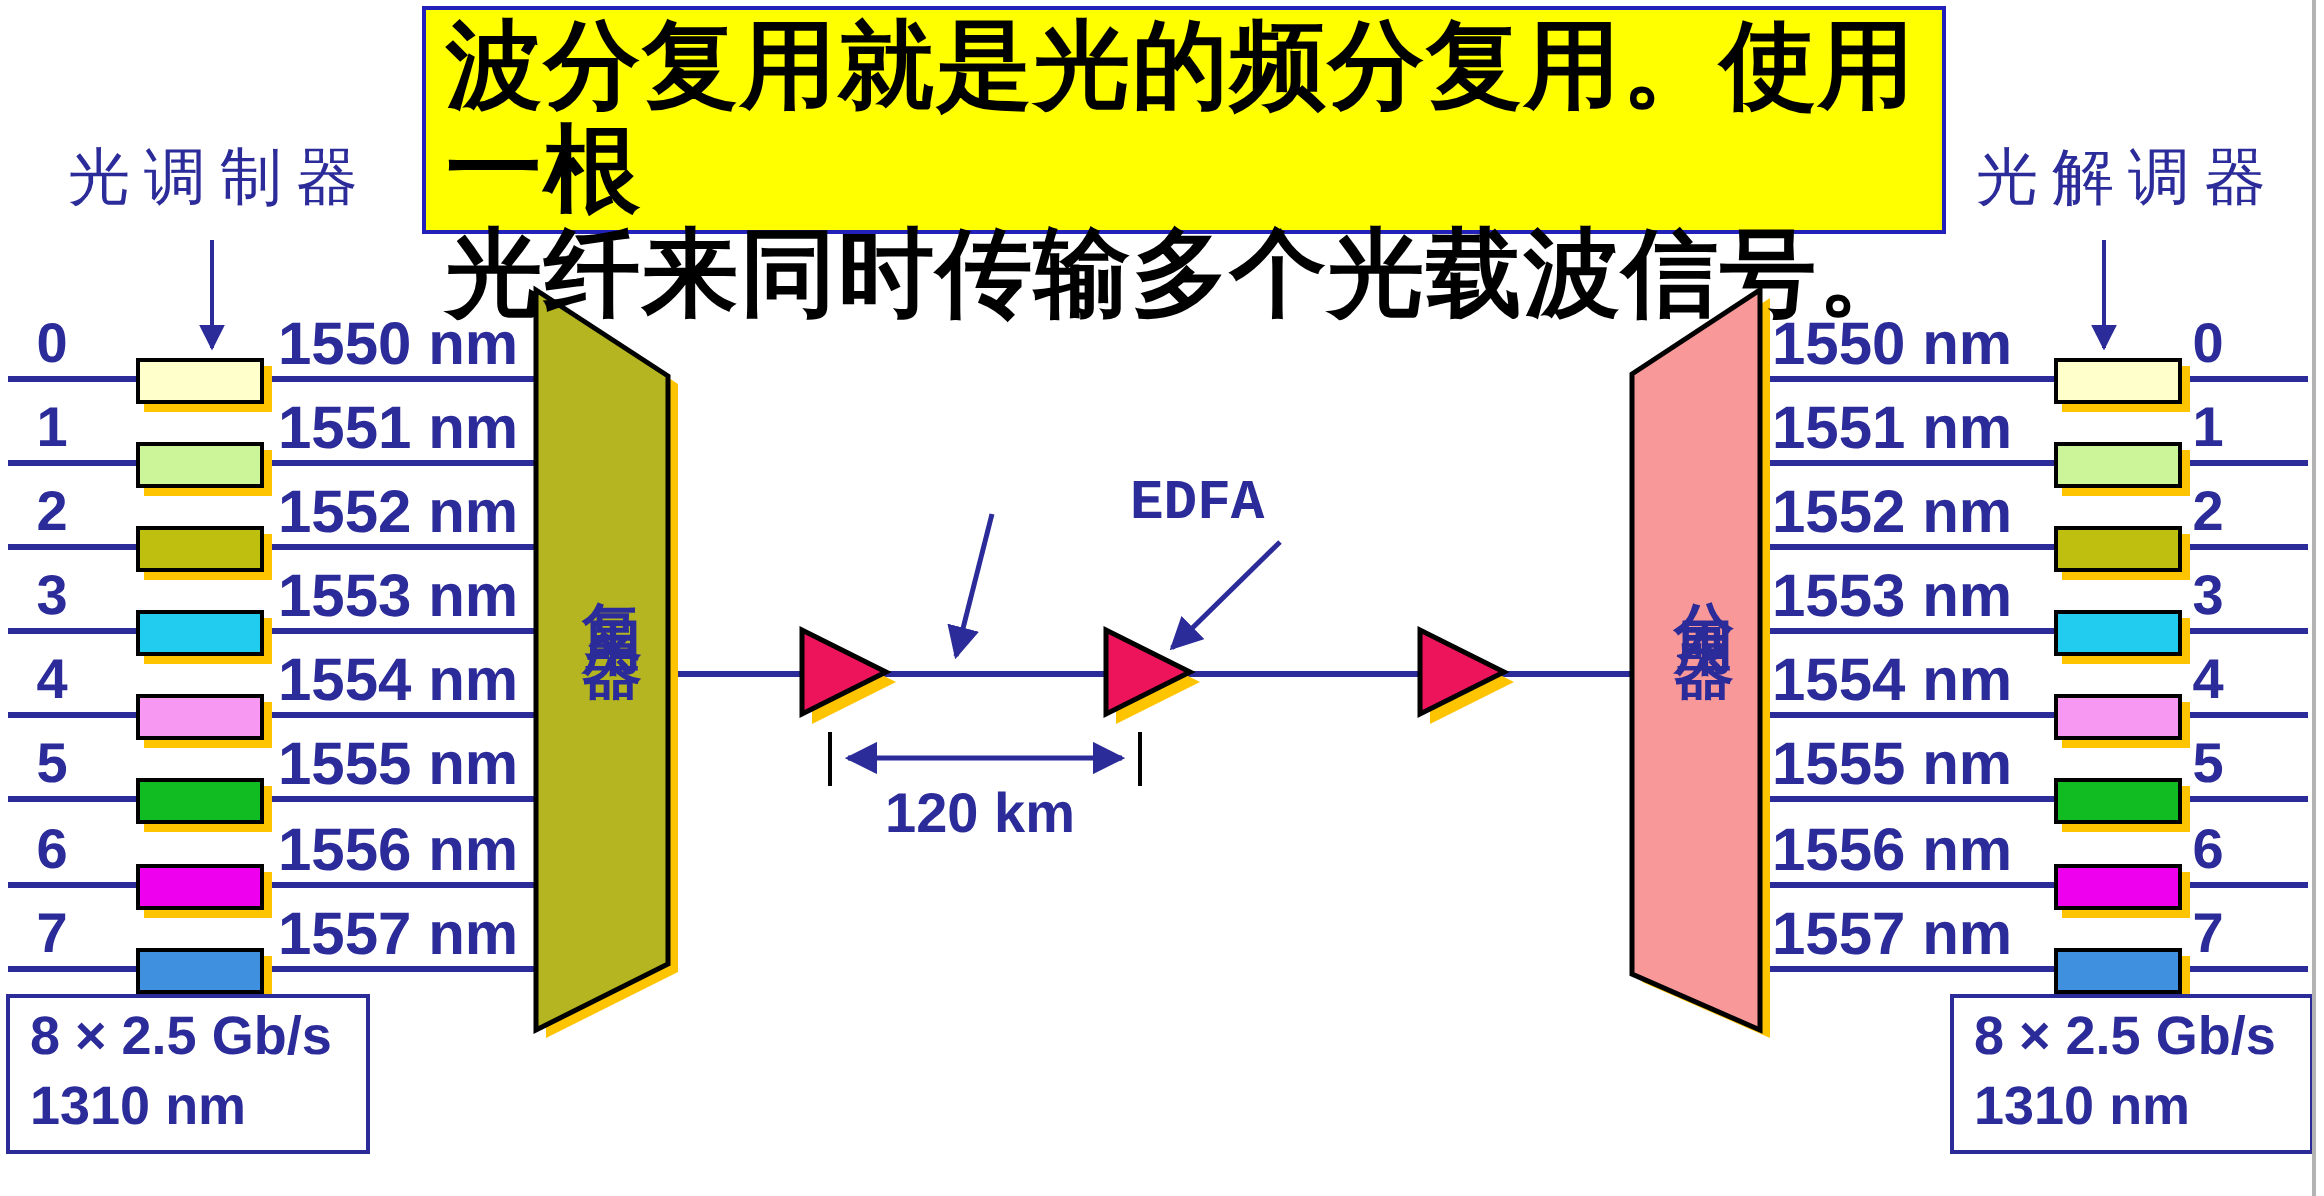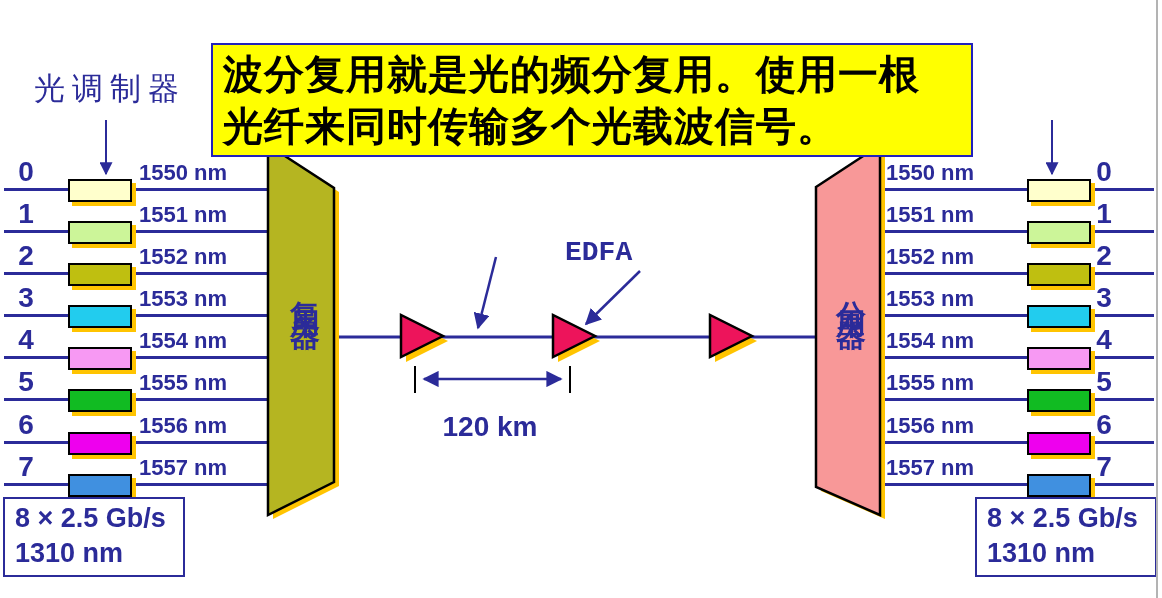--- a/index.html
+++ b/index.html
@@ -2,27 +2,27 @@
 <html style="--ink: #2B2B99; --banner_bg: #FFFF00; --banner_border: #2222BB; --text_black: #000000; --mux_fill: #B5B521; --demux_fill: #F89898; --amplifier_fill: #ED145B; --shadow: #FFC400; --edge_line: #B3B3B3;"><head>
 <meta charset="utf-8">
 <style>
   html,body{margin:0;padding:0;background:#fff;}
   .stage{
     position:relative;width:1162px;height:598px;background:#fff;overflow:hidden;
     font-family:"Liberation Sans","DejaVu Sans",sans-serif;
   }
   .ch-line{position:absolute;height:3px;background:var(--ink);}
   .num{position:absolute;width:36px;text-align:center;font-weight:bold;font-size:28px;color:var(--ink);line-height:30px;}
-  .wl{position:absolute;font-weight:bold;font-size:22px;color:var(--ink);white-space:nowrap;line-height:30px;}
+  .wl{position:absolute;font-weight:bold;font-size:30px;color:var(--ink);white-space:nowrap;line-height:30px;}
   .box{position:absolute;width:60px;height:19px;border:2px solid #000;box-shadow:4px 4px 0 var(--shadow);}
   .banner{
     position:absolute;left:211px;top:3px;width:762px;height:114px;box-sizing:border-box;
     background:var(--banner_bg);border:2px solid var(--banner_border);
-    color:var(--text_black);font-weight:bold;font-size:40px;line-height:52px;
-    padding:3px 0 0 10px;white-space:pre-line;letter-spacing:1px;margin-top:40px;
+    color:var(--text_black);font-weight:bold;font-size:48px;line-height:52px;
+    padding:3px 0 0 10px;white-space:pre-line;letter-spacing:1px;
   }
   .cn-label{position:absolute;color:var(--ink);font-size:31px;letter-spacing:7px;text-align:center;white-space:nowrap;}
   .v-label{
     position:absolute;color:var(--ink);font-size:30px;font-weight:bold;letter-spacing:10px;
     writing-mode:vertical-lr;text-orientation:upright;white-space:nowrap;
   }
   .ann{position:absolute;color:var(--ink);font-weight:bold;font-size:28px;white-space:nowrap;}
   .trib{
     position:absolute;width:182px;height:80px;box-sizing:border-box;border:2px solid var(--ink);
     color:var(--ink);font-weight:bold;font-size:27px;line-height:35px;padding:2px 0 0 10px;
@@ -87,20 +87,21 @@
 
     <line x1="415" y1="366" x2="415" y2="393" stroke="#000" stroke-width="2"></line>
     <line x1="570" y1="366" x2="570" y2="393" stroke="#000" stroke-width="2"></line>
     <line x1="424" y1="379" x2="561" y2="379" style="stroke:var(--ink)" stroke-width="2.5" marker-start="url(#arrow)" marker-end="url(#arrow)"></line>
   </svg>
 
   <div class="banner">波分复用就是光的频分复用。使用一根
 光纤来同时传输多个光载波信号。</div>
 
   <div class="cn-label" style="left:24px;top:68px;width:172px;">光调制器</div>
+  <div class="cn-label" style="left:978px;top:68px;width:172px;">光解调器</div>
 
   <div class="v-label" style="left:284px;top:277px;">复用器</div>
   <div class="v-label" style="left:830px;top:277px;">分用器</div>
 
   <div>
     <div class="num" style="left:8px;top:157px;">0</div>
     <div class="num" style="left:8px;top:199px;">1</div>
     <div class="num" style="left:8px;top:241px;">2</div>
     <div class="num" style="left:8px;top:283px;">3</div>
     <div class="num" style="left:8px;top:325px;">4</div>
@@ -150,21 +151,21 @@
     <div class="num" style="left:1086px;top:199px;">1</div>
     <div class="num" style="left:1086px;top:241px;">2</div>
     <div class="num" style="left:1086px;top:283px;">3</div>
     <div class="num" style="left:1086px;top:325px;">4</div>
     <div class="num" style="left:1086px;top:367px;">5</div>
     <div class="num" style="left:1086px;top:410px;">6</div>
     <div class="num" style="left:1086px;top:452px;">7</div>
   </div>
 
   <div class="ann" style="left:565px;top:237px;font-family:Liberation Mono, monospace;">EDFA</div>
-  <div class="ann" style="left:415px;top:391px;width:150px;text-align:center;margin-top:20px;">120 km</div>
+  <div class="ann" style="left:415px;top:391px;width:150px;text-align:center;">120 km</div>
 
   <div class="trib" style="left:3px;top:497px;">8 × 2.5 Gb/s
 1310 nm</div>
   <div class="trib" style="left:975px;top:497px;">8 × 2.5 Gb/s
 1310 nm</div>
 
 
   <div class="edge" style="left:1156px;top:0;width:2px;height:598px;"></div>
 
 </div>

